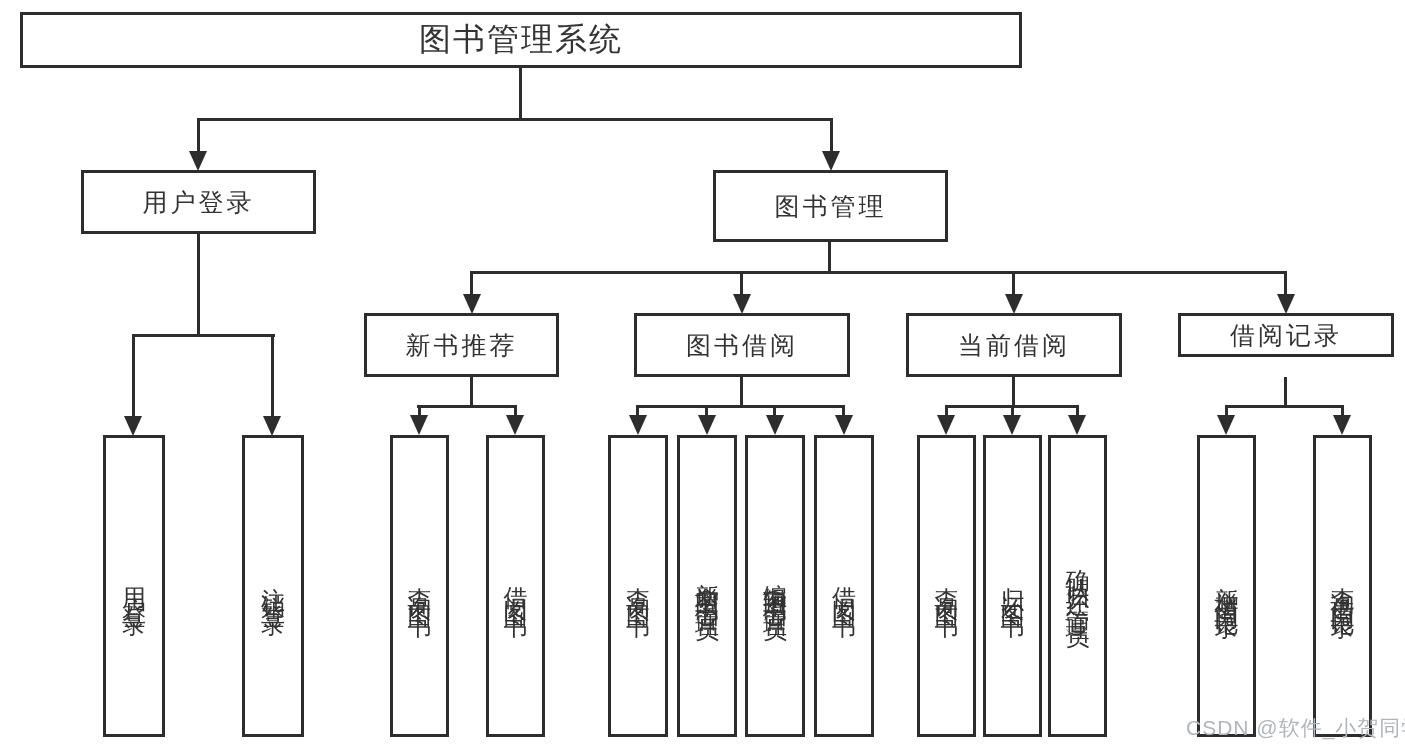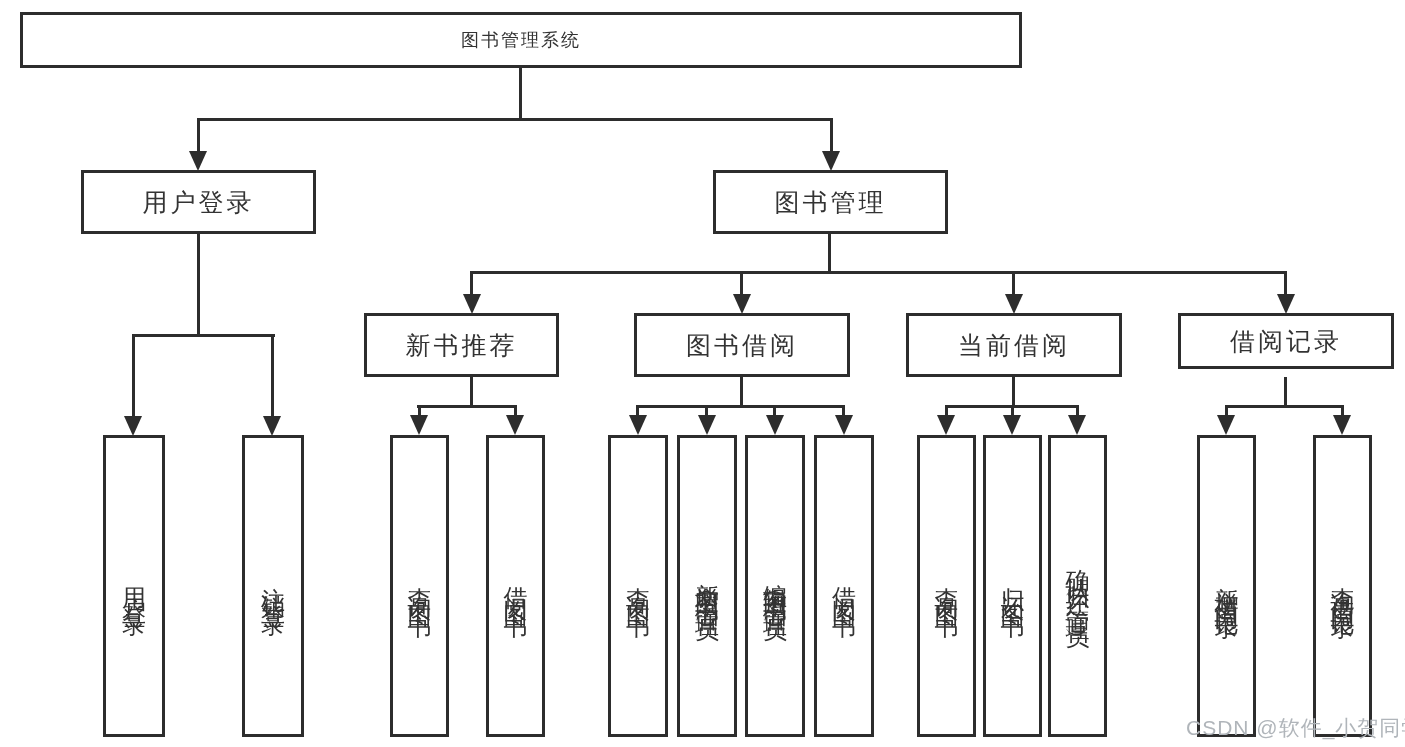--- a/index.html
+++ b/index.html
@@ -15,21 +15,21 @@
     box-sizing:border-box;
     background:#ffffff;
     border:3px solid #2d2d2d;
     display:flex;
     align-items:center;
     justify-content:center;
     color:#333333;
     z-index:2;
   }
   .hbox{font-size:25px;letter-spacing:3px;}
-  .rootbox{font-size:18px;letter-spacing:2px;}
+  .rootbox{font-size:32px;letter-spacing:2px;}
   .leaf{
     top:435px;height:302px;
     writing-mode:vertical-rl;
     text-orientation:mixed;
     font-size:24px;
   }
   .sp-4{letter-spacing:9px;}
   .sp-6{letter-spacing:6px;}
   .sp-8{letter-spacing:8px;}
   .sp-9{letter-spacing:5px;}
@@ -63,21 +63,21 @@
   <div class="vline" style="left:519px;top:68px;height:51px"></div>
   <div class="hline" style="left:197px;top:118px;width:636px"></div>
   <div class="vline" style="left:197px;top:118px;height:34px"></div>
   <div class="arrow" style="left:189px;top:151px"></div>
   <div class="vline" style="left:830px;top:118px;height:34px"></div>
   <div class="arrow" style="left:822px;top:151px"></div>
 
   <div class="box hbox" style="left:81px;top:170px;width:235px;height:64px">
     <span>用户登录</span>
   </div>
-  <div class="box hbox" style="left:713px;top:170px;width:235px;height:64px">
+  <div class="box hbox" style="left:713px;top:170px;width:235px;height:72px">
     <span>图书管理</span>
   </div>
 
   <div class="vline" style="left:197px;top:234px;height:103px"></div>
   <div class="hline" style="left:133px;top:334px;width:142px"></div>
   <div class="vline" style="left:132px;top:334px;height:85px"></div>
   <div class="arrow" style="left:124px;top:416px"></div>
   <div class="vline" style="left:271px;top:334px;height:85px"></div>
   <div class="arrow" style="left:263px;top:416px"></div>
 
@@ -94,21 +94,21 @@
 
   <div class="box hbox" style="left:364px;top:313px;width:195px;height:64px">
     <span>新书推荐</span>
   </div>
   <div class="box hbox" style="left:634px;top:313px;width:216px;height:64px">
     <span>图书借阅</span>
   </div>
   <div class="box hbox" style="left:906px;top:313px;width:216px;height:64px">
     <span>当前借阅</span>
   </div>
-  <div class="box hbox" style="left:1178px;top:313px;width:216px;height:56px">
+  <div class="box hbox" style="left:1178px;top:313px;width:216px;height:44px">
     <span>借阅记录</span>
   </div>
 
   <div class="vline" style="left:470px;top:377px;height:31px"></div>
   <div class="hline" style="left:417px;top:405px;width:100px"></div>
   <div class="vline" style="left:418px;top:405px;height:14px"></div>
   <div class="arrow" style="left:410px;top:415px"></div>
   <div class="vline" style="left:514px;top:405px;height:14px"></div>
   <div class="arrow" style="left:506px;top:415px"></div>
 

